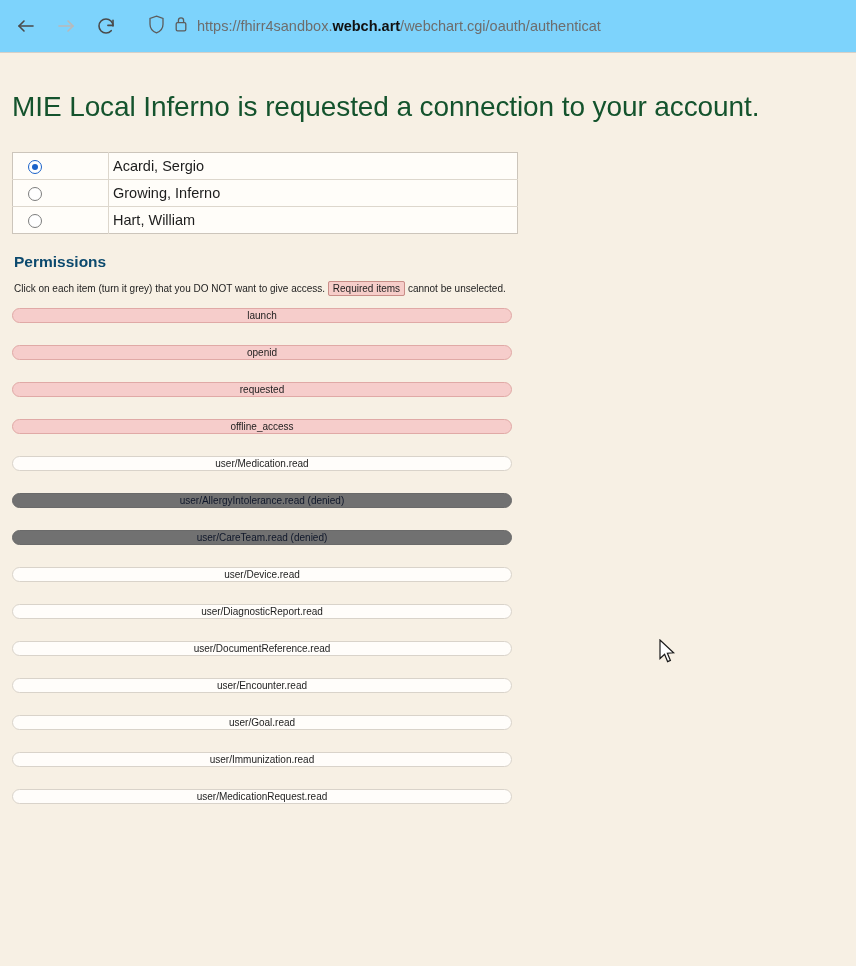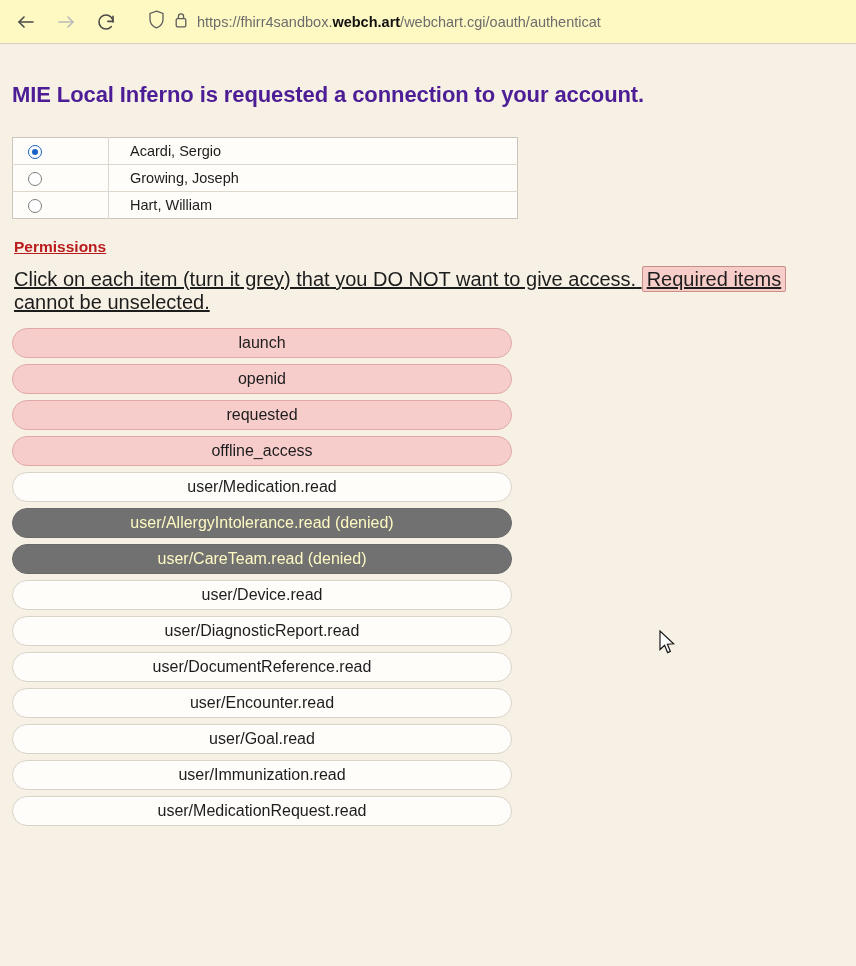--- a/index.html
+++ b/index.html
@@ -6,22 +6,22 @@
   html, body {
     margin: 0; padding: 0;
     width: 856px; height: 966px;
     overflow: hidden;
     font-family: "Liberation Sans", sans-serif;
     background: #f7f0e4;
   }
 
   
   .chrome {
-    height: 44px;
-    background: #fef9c3;
+    height: 53px;
+    background: #7dd3fc;
     display: flex;
     align-items: center;
     padding: 0 6px;
     border-bottom: 1px solid #d6d0c8;
   }
   .navbtn {
     width: 40px; height: 40px;
     display: flex; align-items: center; justify-content: center;
     border-radius: 4px;
     color: #4a4a4a;
@@ -51,23 +51,23 @@
   .urltext .path { color: #6d6d6d; }
 
   
   .page {
     padding: 0 12px;
     position: relative;
     height: calc(966px - 53px);
   }
 
   h1.title {
-    font-size: 22px;
-    font-weight: bold;
-    color: #4c1d95;
+    font-size: 28px;
+    font-weight: normal;
+    color: #14532d;
     margin: 38px 0 0 0;
     letter-spacing: -0.1px;
   }
 
   
   .patients {
     margin-top: 29px;
     width: 506px;
     border-collapse: collapse;
     background: #fffdf9;
@@ -76,21 +76,21 @@
   .patients tr { border-bottom: 1px solid #ddd7cd; }
   .patients tr:last-child { border-bottom: none; }
   .patients td { padding: 0; height: 27px; vertical-align: middle; }
   .patients td.radio-cell {
     width: 96px;
     text-align: left;
     padding-left: 15px;
     border-right: 1px solid #ddd7cd;
   }
   .patients td.name-cell {
-    padding-left: 21px;
+    padding-left: 4px;
     font-size: 14.5px;
     color: #1d1d1d;
   }
   .radio {
     width: 14px; height: 14px;
     border-radius: 50%;
     border: 1px solid #7d7d7d;
     background: #fff;
     display: inline-block;
     position: relative;
@@ -103,65 +103,63 @@
     left: 3px; top: 3px;
     width: 6px; height: 6px;
     border-radius: 50%;
     background: #1a62c9;
   }
 
   
   h2.perm-head {
     font-size: 15.5px;
     font-weight: bold;
-    color: #b91c1c;
+    color: #0c4a6e;
     margin: 19px 0 0 2px;
-    text-decoration: underline;
   }
   .perm-note {
     margin: 12px 0 8px 2px;
-    font-size: 20px;
-    color: #1d1d1d;
-    text-decoration: underline;
+    font-size: 10px;
+    color: #1d1d1d;
   }
   .perm-note .required-chip {
     background: #f6cdc9;
     border: 1px solid #c98e88;
     padding: 1px 4px;
     border-radius: 2px;
     color: #1d1d1d;
   }
 
   .scopes { margin-top: 14px; width: 500px; }
   .scope {
-    height: 30px;
+    height: 15px;
     border-radius: 15px;
     display: flex;
     align-items: center;
     justify-content: center;
-    font-size: 16px;
-    margin-bottom: 6px;
+    font-size: 10px;
+    margin-bottom: 22px;
     border: 1px solid transparent;
     user-select: none;
   }
   .scope.required {
     background: #f6cdcb;
     border-color: #e0a9a6;
     color: #1d1d1d;
   }
   .scope.granted {
     background: #fffdfa;
     border-color: #d9d3ca;
     color: #1d1d1d;
     text-align: center;
   }
   .scope.denied {
     background: #717171;
     border-color: #6a6a6a;
-    color: #fef9c3;
+    color: #0f172a;
   }
 
   
   .cursor {
     position: absolute;
     left: 659px;
     top: 548px;
     width: 18px; height: 26px;
     pointer-events: none;
   }
@@ -216,21 +214,21 @@
   <h1 class="title">MIE Local Inferno is requested a connection to your account.</h1>
 
   <table class="patients">
     <tbody id="patient-rows">
         <tr>
           <td class="radio-cell"><span class="radio checked"></span></td>
           <td class="name-cell">Acardi, Sergio</td>
         </tr>
         <tr>
           <td class="radio-cell"><span class="radio"></span></td>
-          <td class="name-cell">Growing, Joseph</td>
+          <td class="name-cell">Growing, Inferno</td>
         </tr>
         <tr>
           <td class="radio-cell"><span class="radio"></span></td>
           <td class="name-cell">Hart, William</td>
         </tr>
       </tbody>
   </table>
 
   <h2 class="perm-head">Permissions</h2>
 

